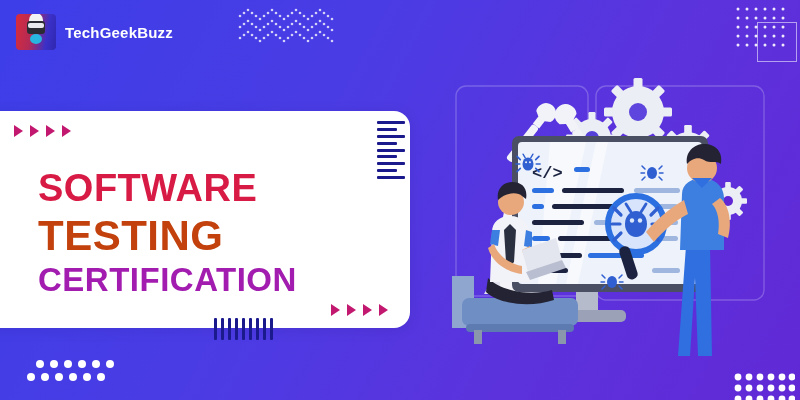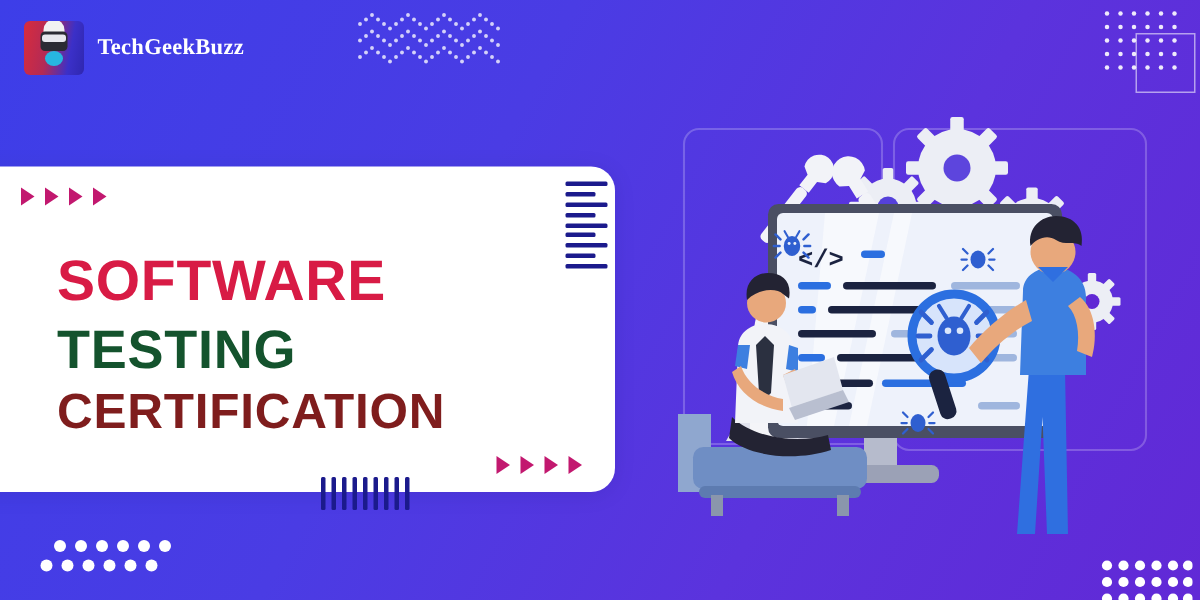--- a/index.html
+++ b/index.html
@@ -69,21 +69,20 @@
     height: 10px;
     background: #27b6e0;
     border-radius: 50%;
   }
   .brand-name {
     color: #ffffff;
     font-size: 15px;
     font-weight: bold;
     letter-spacing: 0.2px;
     white-space: nowrap;
-    font-family: Liberation Serif, serif;
   }
 
   
   .deco { position: absolute; z-index: 5; }
 
   .zigzag {
     left: 238px;
     top: 6px;
     width: 96px;
     height: 42px;
@@ -194,22 +193,22 @@
     width: 330px;
   }
   .headline .line {
     font-weight: bold;
     line-height: 1.03;
     letter-spacing: 0.5px;
     white-space: nowrap;
     margin: 0 0 6px 0;
   }
   .line-1 { font-size: 38px; color: #d81b45; }
-  .line-2 { font-size: 36px; color: #14532d; }
-  .line-3 { font-size: 33px; color: #7f1d1d; margin-bottom: 0 !important; }
+  .line-2 { font-size: 42px; color: #c2410c; }
+  .line-3 { font-size: 33px; color: #a21caf; margin-bottom: 0 !important; }
 </style>
 </head>
 <body>
 
 <div id="banner">
 
   <svg class="deco zigzag" viewBox="0 0 96 42">
     <g fill="#ffffff" opacity="0.9">
 
       <g>

